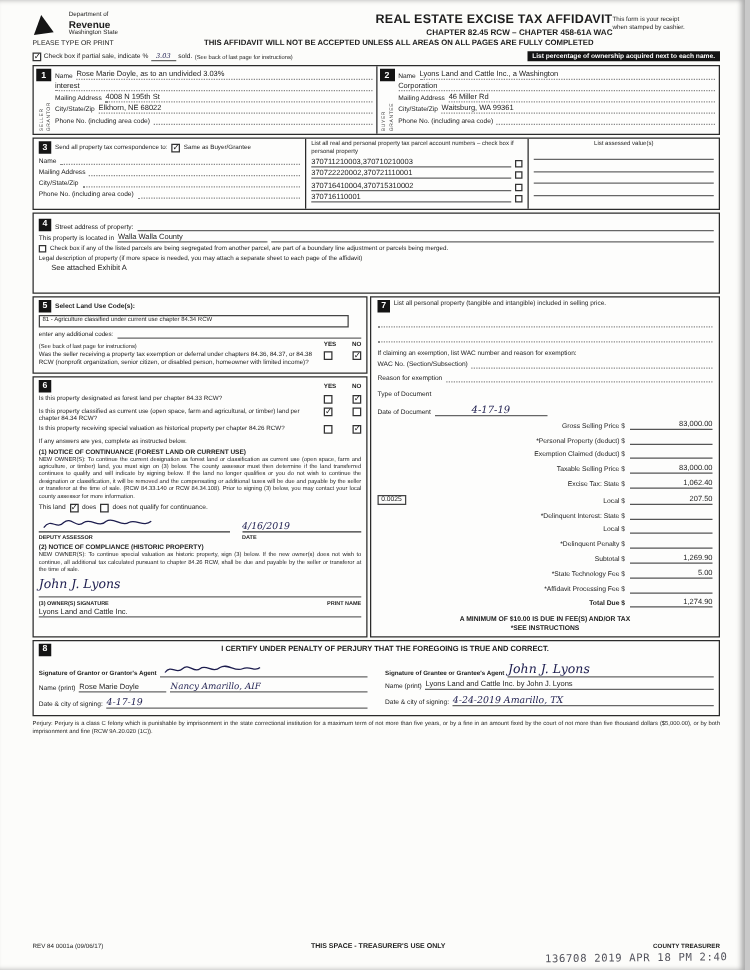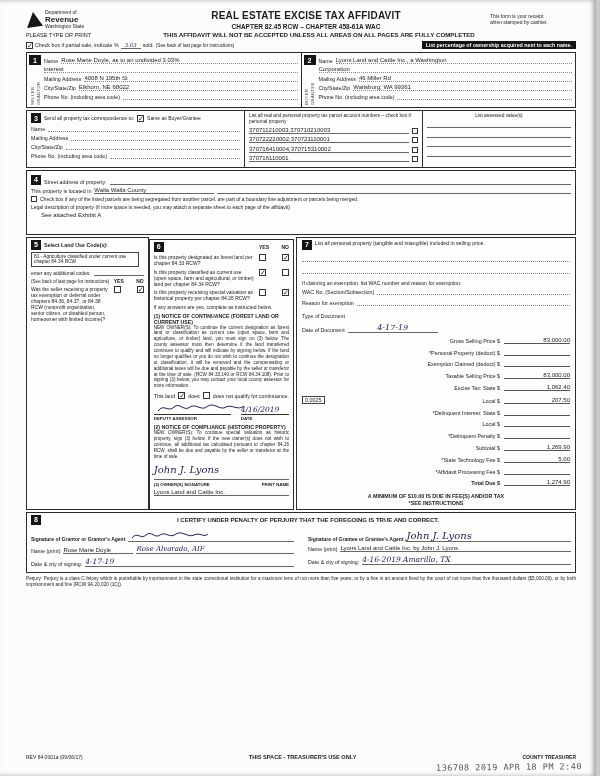--- a/index.html
+++ b/index.html
@@ -1,25 +1,25 @@
 <!DOCTYPE html>
 <html><head>
 <meta charset="utf-8">
 <style>
 *{margin:0;padding:0;box-sizing:border-box}
 html,body{width:600px;height:776px}
 body{background:#c9c9c9;font-family:"Liberation Sans",sans-serif;color:#1c1c1c}
 .page{position:relative;width:596px;height:776px;background:#fcfcfa;padding:10px 20px 6px 26px;display:flex;flex-direction:column;box-shadow:inset -3px 0 4px #aaa}
 
 .hdr{display:flex;align-items:flex-start}
-.logo{display:flex;gap:3px;width:96px}
+.logo{display:flex;gap:13px;width:96px}
 .logo-mark{width:0;height:0;border-left:8px solid transparent;border-right:8px solid transparent;border-bottom:15px solid #151515;transform:rotate(-8deg);margin-top:2px}
 .logo-text{font-size:5px;line-height:1.1}
 .logo-text .rev{font-size:8px;font-weight:bold}
-.titleblk{flex:1;text-align:center}
+.titleblk{flex:1;text-align:right}
 .title{font-size:10px;font-weight:bold;letter-spacing:.2px}
 .subtitle{font-size:6.5px;font-weight:bold;margin-top:2px}
 .receipt{width:86px;font-size:5px;text-align:left;line-height:1.25;padding-top:3px}
 .row2{display:flex;align-items:flex-end;margin-top:1px}
 .please{font-size:5.5px;width:96px}
 .warning{flex:1;text-align:center;font-size:6.2px;font-weight:bold}
 .partialrow{display:flex;align-items:center;gap:2px;font-size:5.3px;margin-top:3px}
 .blackbar{margin-left:auto;background:#141414;color:#fff;font-weight:bold;font-size:5.3px;padding:1px 4px}
 
 .box{border:1px solid #2b2b2b;background:#fdfdfc}
@@ -44,21 +44,21 @@
 .s3{display:flex;margin-top:2px;min-height:56px}
 .s3c1{flex:0 0 218px;padding:2px 4px;border-right:1px solid #2b2b2b}
 .s3c2{flex:0 0 178px;padding:2px 4px;border-right:1px solid #2b2b2b}
 .s3c3{flex:1;padding:2px 4px}
 .s3hdr{font-size:4.8px;line-height:1.15}
 .parcelrow{display:flex;align-items:flex-end;gap:3px;margin:2.5px 0}
 
 .s4{margin-top:2px;padding:2px 4px 6px}
 
 .mid{display:flex;margin-top:2px;align-items:stretch}
-.midL{flex:0 0 268px;display:flex;flex-direction:row}
+.midL{flex:0 0 268px;display:flex;flex-direction:column}
 .midR{flex:1;margin-left:2px;padding:2px 5px;display:flex;flex-direction:column}
 .s5{padding:2px 4px}
 .s6{padding:2px 4px;flex:1;margin-top:2px}
 .yn{display:flex;width:30px;justify-content:space-between;font-size:5px;font-weight:bold;flex:0 0 30px}
 .qrow{display:flex;gap:4px;font-size:5px;margin:2.5px 0;align-items:flex-start}
 .qtext{flex:1;line-height:1.2}
 .qcbs{display:flex;width:30px;justify-content:space-between;flex:0 0 30px}
 .codebox{border:1px solid #444;font-size:4.8px;padding:1.5px 2px;margin:2px 0;width:96%}
 .fine{font-size:4.6px;line-height:1.28;text-align:justify}
 .ntitle{font-size:5.2px;font-weight:bold;margin-top:3px}
@@ -472,39 +472,39 @@
           <span class="blbl">Signature of Grantor or Grantor's Agent</span>
           <span class="fill grow" style="position:relative;height:12px">
             <svg class="sig-svg" width="80" height="12" viewBox="0 0 80 12">
                 <path d="M2 9 C7 2 11 11 16 6 C21 1 25 10 30 6 C35 2 40 10 46 5 C52 1 58 9 64 6 C70 3 74 9 78 5" fill="none" stroke="#1d1d4e" stroke-width="1"></path>
               </svg>
           </span>
         </div>
         <div class="s8row">
           <span class="lbl">Name (print)</span>
           <span class="fill tv" style="width:70px">Rose Marie Doyle</span>
-          <span class="fill grow hand" style="font-size:7px">Rose Alvarado, AIF</span>
+          <span class="fill grow hand" style="font-size:7px">Nancy Amarillo, AIF</span>
         </div>
         <div class="s8row">
           <span class="lbl">Date &amp; city of signing:</span>
           <span class="fill grow hand" style="font-size:7.5px">4-17-19</span>
         </div>
       </div>
       <div class="s8col">
         <div class="s8row">
           <span class="blbl">Signature of Grantee or Grantee's Agent</span>
           <span class="fill grow hand handbig" style="height:12px">John J. Lyons</span>
         </div>
         <div class="s8row">
           <span class="lbl">Name (print)</span>
           <span class="fill grow tv">Lyons Land and Cattle Inc. by John J. Lyons</span>
         </div>
         <div class="s8row">
           <span class="lbl">Date &amp; city of signing:</span>
-          <span class="fill grow hand" style="font-size:7.5px">4-16-2019  Amarillo, TX</span>
+          <span class="fill grow hand" style="font-size:7.5px">4-24-2019  Amarillo, TX</span>
         </div>
       </div>
     </div>
   </div>
 
   <div class="perjury">Perjury: Perjury is a class C felony which is punishable by imprisonment in the state correctional institution for a maximum term of not more than five years, or by a fine in an amount fixed by the court of not more than five thousand dollars ($5,000.00), or by both imprisonment and fine (RCW 9A.20.020 (1C)).</div>
 
   <div class="footer">
     <span>REV 84 0001a (09/06/17)</span>
     <span class="mid-t">THIS SPACE - TREASURER'S USE ONLY</span>

